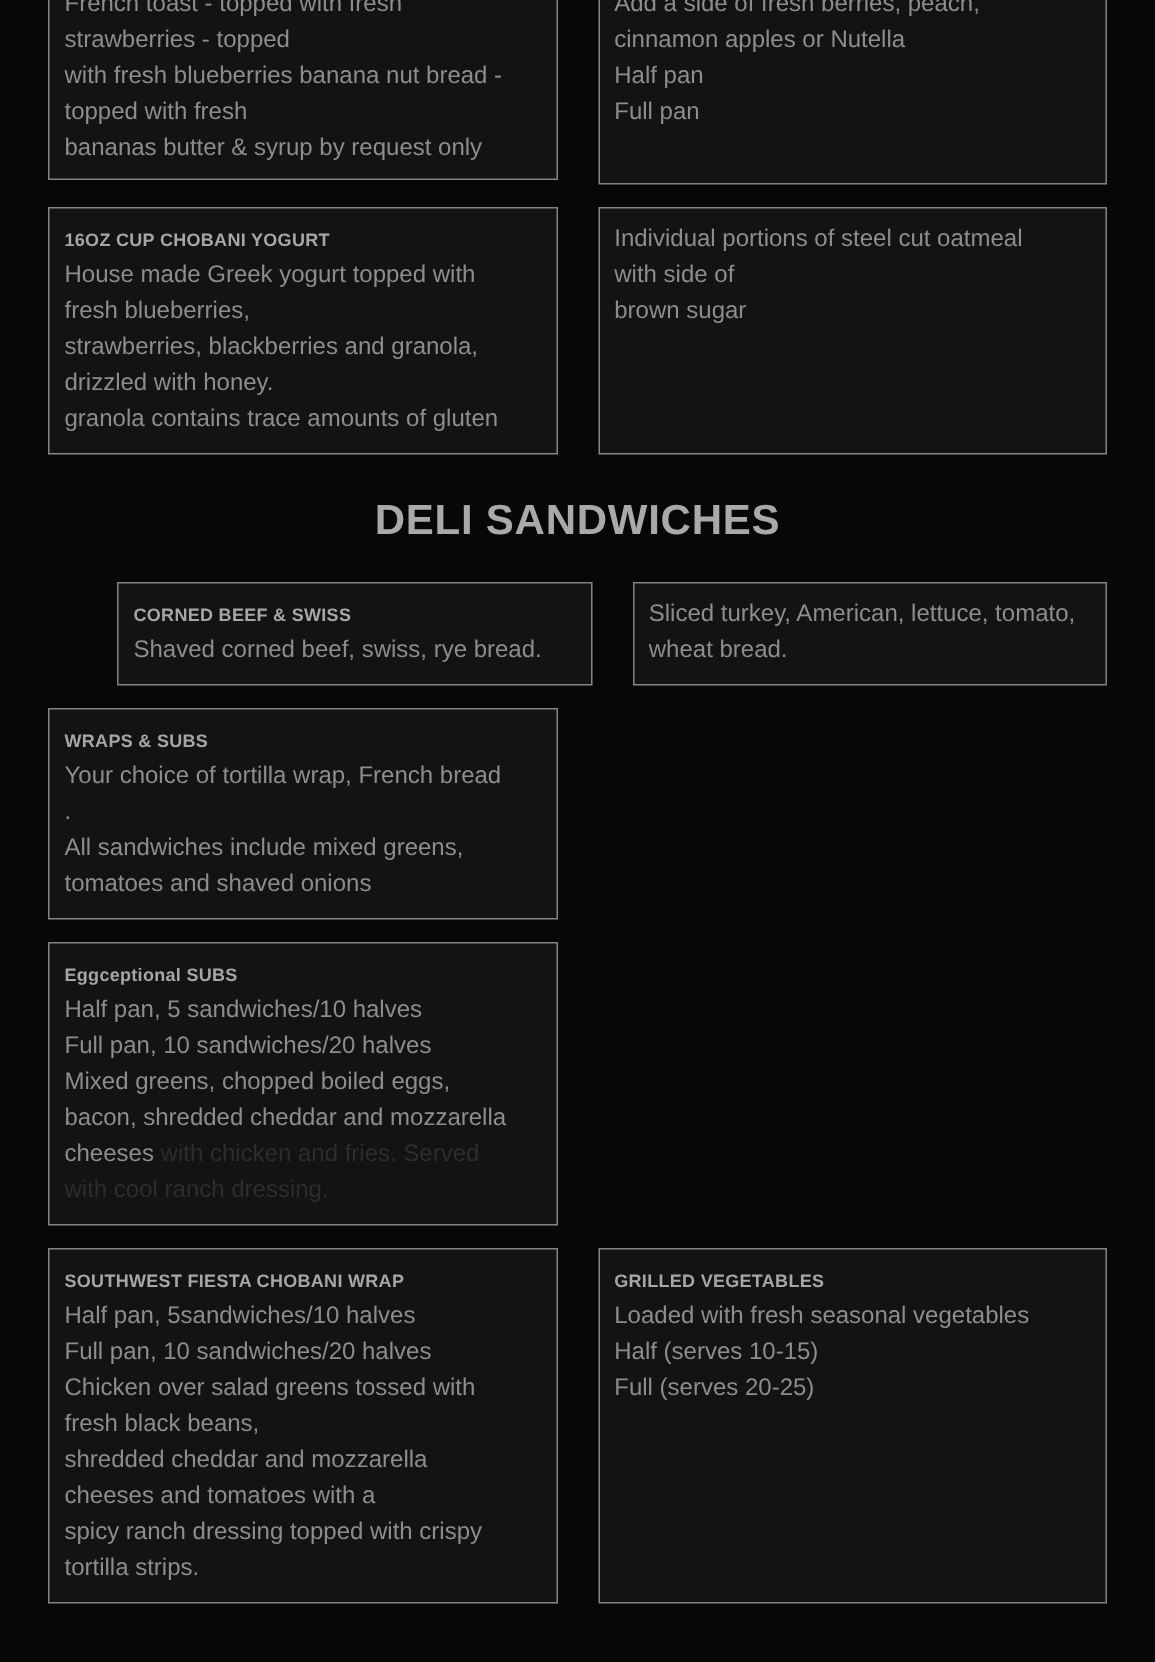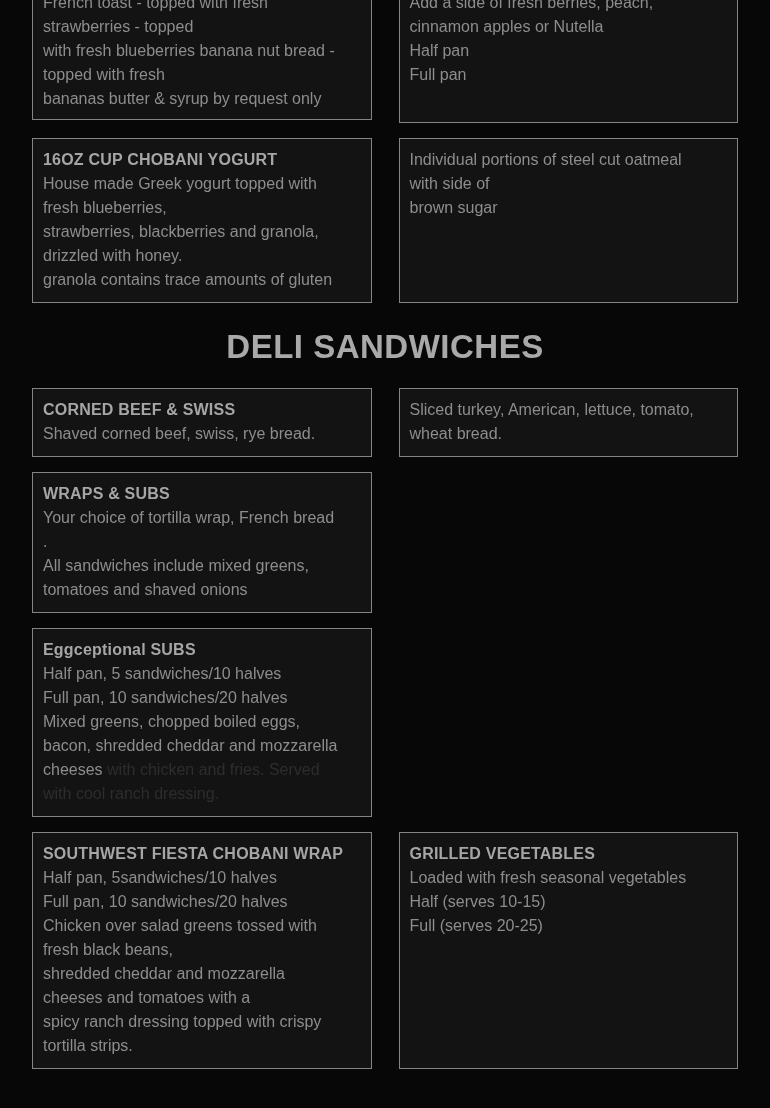--- a/index.html
+++ b/index.html
@@ -38,39 +38,39 @@
     border:1px solid var(--card-border);
     padding:9px 10px 10px 10px;
     overflow:hidden;
   }
   .grid.first .card{
     padding-top:0;
   }
   .card.cut-left{height:130px;}
   .card.cut-right{height:133px;}
   .card-title{
-    font-size:16px;
+    font-size:12px;
     line-height:24px;
     font-weight:bold;
     color:var(--title-color);
     letter-spacing:.2px;
   }
   .card-body{
     font-size:16px;
     line-height:24px;
     color:var(--body-color);
     white-space:pre-line;
   }
   .card-body .faded{
     color:var(--faded-color);
   }
   .section-heading{
     margin:26px 0 24px 0;
     text-align:center;
-    font-size:33px;
+    font-size:28px;
     line-height:35px;
     font-weight:bold;
     letter-spacing:.5px;
     color:var(--heading-color);
   }
 </style>
 </head>
 <body>
 
 <div class="menu">
@@ -102,21 +102,21 @@
     </div>
     <div class="card">
       <p class="card-body">Individual portions of steel cut oatmeal
 with side of
 brown sugar</p>
     </div>
   </div>
 
   <h2 class="section-heading">DELI SANDWICHES</h2>
 
-  <div class="grid" style="margin-top:0;">
+  <div class="grid" style="margin-top:0;margin-left:46px;">
     <div class="card">
       <h3 class="card-title">CORNED BEEF &amp; SWISS</h3>
       <p class="card-body">Shaved corned beef, swiss, rye bread.</p>
     </div>
     <div class="card">
       <p class="card-body">Sliced turkey, American, lettuce, tomato,
 wheat bread.</p>
     </div>
   </div>
 

